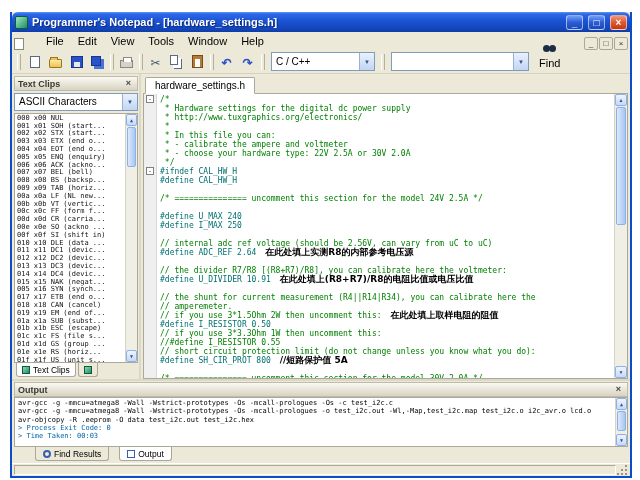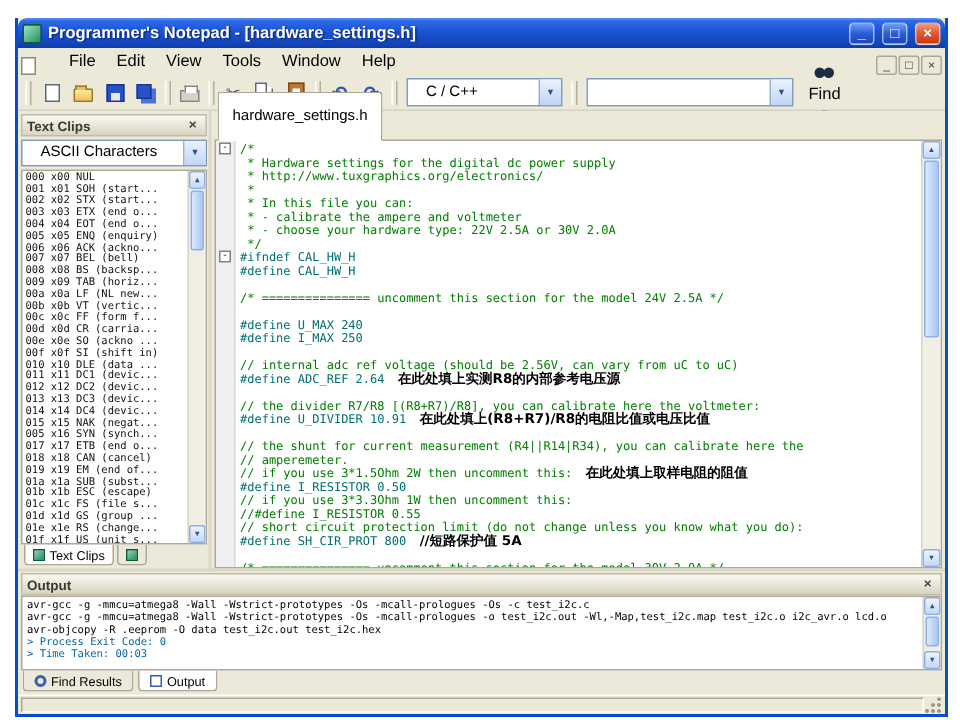--- a/index.html
+++ b/index.html
@@ -41,21 +41,21 @@
   .ico-save-file::before { content:""; position:absolute; left:2px; bottom:0; width:6px; height:5px; background:#e8e8e8; }
   .ico-save-all { width:10px; height:10px; background:#2a52c8; border:1px solid #1a3490; box-shadow:3px 3px 0 #4a72d8; margin:-2px 2px 0 -2px; }
   .ico-print { width:13px; height:8px; background:#d6d2c6; border:1px solid #888; margin-top:4px; }
   .ico-print::before { content:""; position:absolute; top:-4px; left:2px; width:7px; height:4px; background:#fff; border:1px solid #888; border-bottom:none; }
   .ico-cut::before { content:"\2702"; font-size:12px; color:#40506a; }
   .ico-copy { width:8px; height:10px; background:#fff; border:1px solid #5a6a84; box-shadow:3px 3px 0 #ffffff, 4px 4px 0 #5a6a84; margin:-3px 3px 0 -3px; }
   .ico-paste { width:11px; height:13px; background:#b87838; border:1px solid #7c4c18; }
   .ico-paste::before { content:""; position:absolute; left:2px; top:3px; width:5px; height:8px; background:#fff; }
   .ico-undo::before { content:"\21B6"; font-size:12px; color:#2a52c8; font-weight:bold; }
   .ico-redo::before { content:"\21B7"; font-size:12px; color:#2a52c8; font-weight:bold; }
-  .combo { height:19px; border:1px solid #7f9db9; background:#fff; display:flex; align-items:center; font-size:10px; padding-left:12px; }
+  .combo { height:19px; border:1px solid #7f9db9; background:#fff; display:flex; align-items:center; font-size:10px; padding-left:4px; }
   .combo .arrow { margin-left:auto; width:15px; height:100%; display:flex; align-items:center; justify-content:center;
                   background:linear-gradient(180deg,#eaf1fc,#c2d5f5); border-left:1px solid #9ab0d0; font-size:6px; color:#33518a; }
   .combo.scheme { width:104px; margin:0 3px; }
   .combo.search { width:138px; margin:0 3px; }
   .find-btn { display:flex; align-items:center; gap:4px; padding:2px 5px; border:1px solid transparent; border-radius:2px;flex-direction:column; }
   .ico-find { width:13px; height:8px; position:relative; }
   .ico-find::before, .ico-find::after { content:""; position:absolute; top:0; width:7px; height:7px; border-radius:50%; background:#1c2c44; }
   .ico-find::before { left:0; } .ico-find::after { right:0; }
   .find-label { font-size:11px; }
   .mini-arrow { font-size:6px; color:#33518a; }
@@ -80,21 +80,21 @@
   .clips-tabs { height:16px; flex:0 0 16px; display:flex; gap:2px; padding-left:2px; }
   .ctab { display:flex; align-items:center; gap:3px; border:1px solid #aca899; border-top:none; border-radius:0 0 3px 3px;
           padding:0 5px; font-size:8.5px; background:#ece9d8; height:14px; }
   .ctab.active { background:#fff; }
   .ctab-ico { width:8px; height:8px; background:linear-gradient(135deg,#8fd8b8,#1f8f5f); border:1px solid #0c5c3a; }
 
   
   .editor-area { flex:1 1 auto; display:flex; flex-direction:column; min-width:0; padding:2px 2px 0 2px; }
   .etabbar { height:18px; flex:0 0 18px; display:flex; align-items:flex-end; border-bottom:1px solid #aca899; }
   .etab { background:#fff; border:1px solid #aca899; border-bottom:1px solid #fff; border-radius:2px 2px 0 0;
-          padding:10px 9px; font-size:10px; margin-left:2px; position:relative; top:1px; }
+          padding:2px 9px; font-size:10px; margin-left:2px; position:relative; top:1px; }
   .editor { flex:1 1 auto; display:flex; min-height:0; background:#fff; border:1px solid #aca899; border-top:none; }
   .fold-margin { width:13px; flex:0 0 13px; background:#efefef; border-right:1px solid #d8d8d8; position:relative; }
   .fold-box { position:absolute; left:2px; width:8px; height:8px; background:#fff; border:1px solid #808080;
               font-size:7px; line-height:6px; text-align:center; color:#333; }
   .code { flex:1 1 auto; min-width:0; font-family:"DejaVu Sans Mono",monospace; font-size:8px; line-height:9px;
           white-space:pre; overflow:hidden; padding:1px 0 0 3px; }
   .code-line { height:9px; }
   .tok-c { color:#008000; }
   .tok-p { color:#007070; }
   .tok-plain { color:#000; }
@@ -103,21 +103,21 @@
   .vthumb { flex:0 0 118px; }
 
   
   .output-panel { flex:0 0 68px; display:flex; flex-direction:column; padding:1px 2px 0 2px; border-top:2px solid #dcd8c8; }
   .out-content { flex:1 1 auto; background:#fff; border:1px solid #aca899; font-family:"DejaVu Sans Mono",monospace;
                  font-size:7px; line-height:8.3px; padding:1px 14px 0 3px; overflow:hidden; position:relative; }
   .out-line { white-space:pre; color:#000; }
   .out-line.status { color:#0066aa; }
 
   
-  .bottom-tabs { height:16px; flex:0 0 16px; display:flex; gap:3px; padding-left:3px; background:#ece9d8; }
+  .bottom-tabs { height:16px; flex:0 0 16px; display:flex; gap:10px; padding-left:3px; background:#ece9d8;margin-left:20px; }
   .btab { display:flex; align-items:center; gap:3px; border:1px solid #aca899; border-top:none; border-radius:0 0 3px 3px;
           padding:0 7px; font-size:8.5px; height:14px; background:#ece9d8; }
   .btab.active { background:#fff; }
   .btab-ico { width:8px; height:8px; border-radius:50%; border:2px solid #3a5fae; }
   .btab-ico.doc { border-radius:0; border:1px solid #3a5fae; background:#fff; }
   .statusbar { height:13px; flex:0 0 13px; background:#ece9d8; border-top:1px solid #fff; display:flex; align-items:center; padding:1px 2px; }
   .status-field { flex:1; height:10px; border:1px solid; border-color:#aca899 #fff #fff #aca899; }
   .size-grip { width:12px; height:11px; background:
        radial-gradient(circle at 2px 9px,#9a968a 1px,transparent 1.5px),
        radial-gradient(circle at 6px 9px,#9a968a 1px,transparent 1.5px),
@@ -246,21 +246,21 @@
             <div class="clip-row">014 x14 DC4 (devic...</div>
             <div class="clip-row">015 x15 NAK (negat...</div>
             <div class="clip-row">005 x16 SYN (synch...</div>
             <div class="clip-row">017 x17 ETB (end o...</div>
             <div class="clip-row">018 x18 CAN (cancel)</div>
             <div class="clip-row">019 x19 EM (end of...</div>
             <div class="clip-row">01a x1a SUB (subst...</div>
             <div class="clip-row">01b x1b ESC (escape)</div>
             <div class="clip-row">01c x1c FS (file s...</div>
             <div class="clip-row">01d x1d GS (group ...</div>
-            <div class="clip-row">01e x1e RS (change...</div>
+            <div class="clip-row">01e x1e RS (horiz...</div>
             <div class="clip-row">01f x1f US (unit s...</div>
           </div>
         <div class="mini-scroll">
           <span class="sc-arrow">▲</span>
           <span class="sc-thumb" style="flex:0 0 40px;"></span>
           <span style="flex:1"></span>
           <span class="sc-arrow">▼</span>
         </div>
       </div>
       <div class="clips-tabs">

